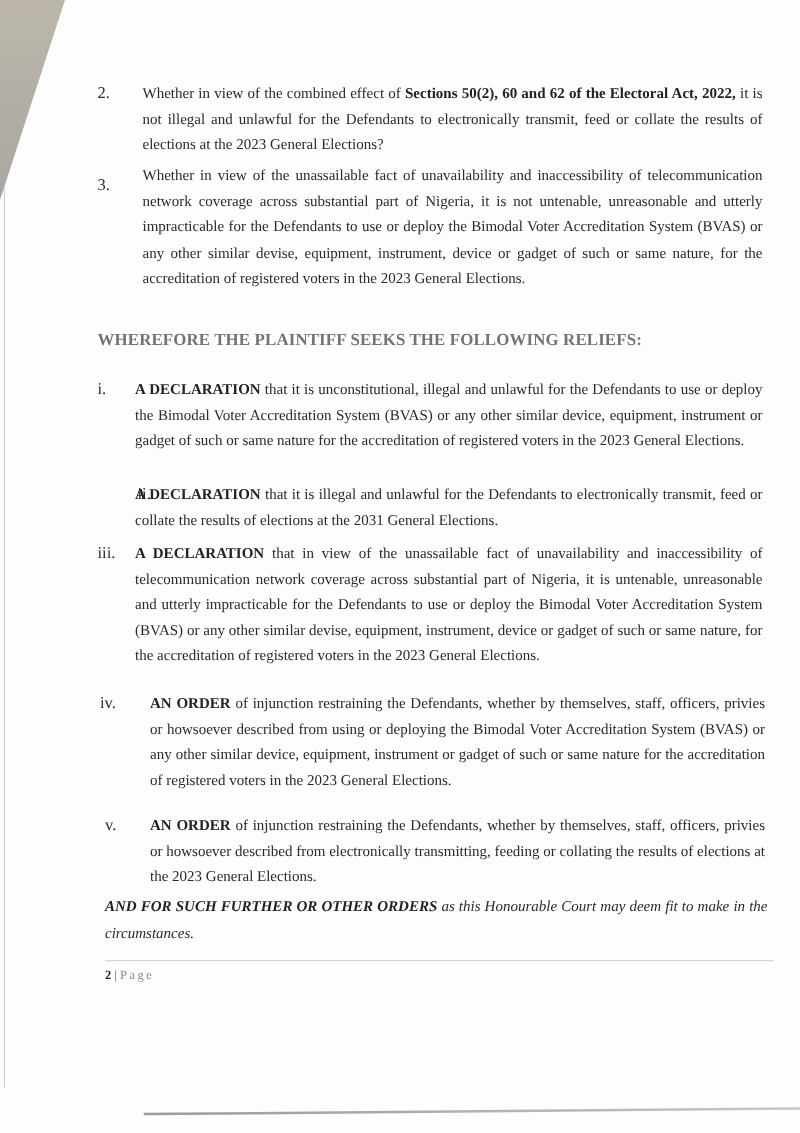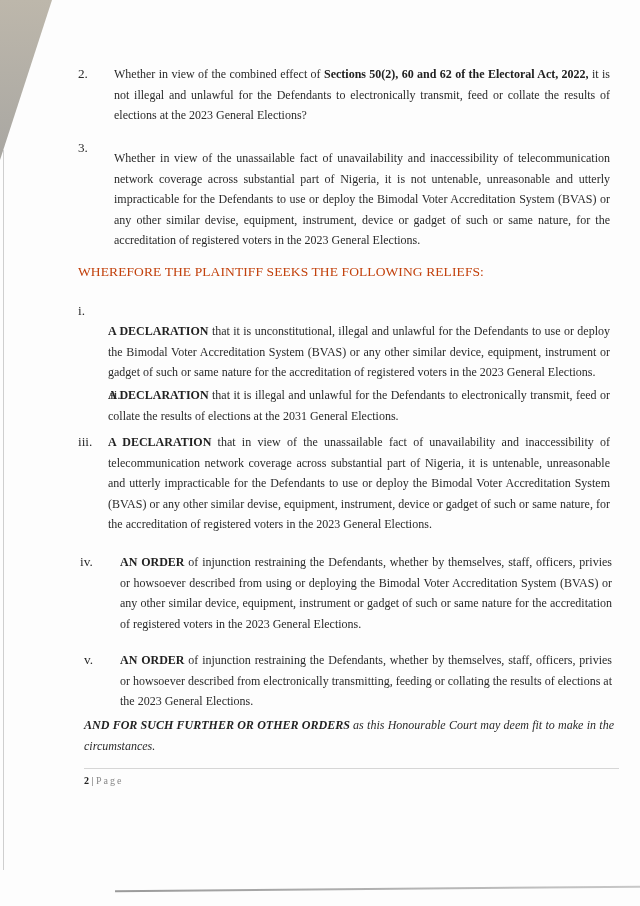--- a/index.html
+++ b/index.html
@@ -28,22 +28,22 @@
     background: #d6d6d6;
   }
   .doc { position: absolute; left: 0; top: 0; width: 640px; }
   .item {
     position: absolute; font-size: 12px; line-height: 20.5px;
     text-align: justify; text-align-last: left;
   }
   .num { position: absolute; font-size: 13.2px; line-height: 20.5px; }
   b { font-weight: bold; color: #222; }
   .heading {
-    position: absolute; left: 78px; top: 264px; font-size: 13.5px; font-weight: normal;
-    letter-spacing: 0.1px; color: #c2410c;
+    position: absolute; left: 78px; top: 264px; font-size: 13.5px; font-weight: bold;
+    letter-spacing: 0.1px; color: #737373;
   }
   .page-num {
     position: absolute; left: 84px; top: 775px; font-size: 10px; font-family: Liberation Serif, serif;
     color: #555;
   }
   .page-num .p { letter-spacing: 2px; color: #888; }
 </style>
 </head>
 <body>
 
@@ -51,28 +51,28 @@
 <div class="left-rule"></div>
 
 <div class="doc">
 
   <span class="num" style="left:78px; top:64px;">2.</span>
   <div class="item" style="left:114px; top:64px; width:496px;">
     <span>Whether in view of the combined effect of </span><b>Sections 50(2), 60 and 62 of the Electoral Act, 2022,</b><span> it is not illegal and unlawful for the Defendants to electronically transmit, feed or collate the results of elections at the 2023 General Elections?</span>
   </div>
 
   <span class="num" style="left:78px; top:138px;">3.</span>
-  <div class="item" style="left:114px; top:148px; width:496px;">
+  <div class="item" style="left:114px; top:130px; width:496px;">
     <span>Whether in view of the unassailable fact of unavailability and inaccessibility of telecommunication network coverage across substantial part of Nigeria, it is not untenable, unreasonable and utterly impracticable for the Defendants to use or deploy the Bimodal Voter Accreditation System (BVAS) or any other similar devise, equipment, instrument, device or gadget of such or same nature, for the accreditation of registered voters in the 2023 General Elections.</span>
   </div>
 
   <div class="heading">WHEREFORE THE PLAINTIFF SEEKS THE FOLLOWING RELIEFS:</div>
 
   <span class="num" style="left:78px; top:301px;">i.</span>
-  <div class="item" style="left:108px; top:301px; width:502px;margin-top:20px;">
+  <div class="item" style="left:108px; top:301px; width:502px;">
     <b>A DECLARATION</b><span> that it is unconstitutional, illegal and unlawful for the Defendants to use or deploy the Bimodal Voter Accreditation System (BVAS) or any other similar device, equipment, instrument or gadget of such or same nature for the accreditation of registered voters in the 2023 General Elections.</span>
   </div>
 
   <span class="num" style="left:78px; top:385px;margin-left:32px;">ii.</span>
   <div class="item" style="left:108px; top:385px; width:502px;">
     <b>A DECLARATION</b><span> that it is illegal and unlawful for the Defendants to electronically transmit, feed or collate the results of elections at the 2031 General Elections.</span>
   </div>
 
   <span class="num" style="left:78px; top:432px;">iii.</span>
   <div class="item" style="left:108px; top:432px; width:502px;">

